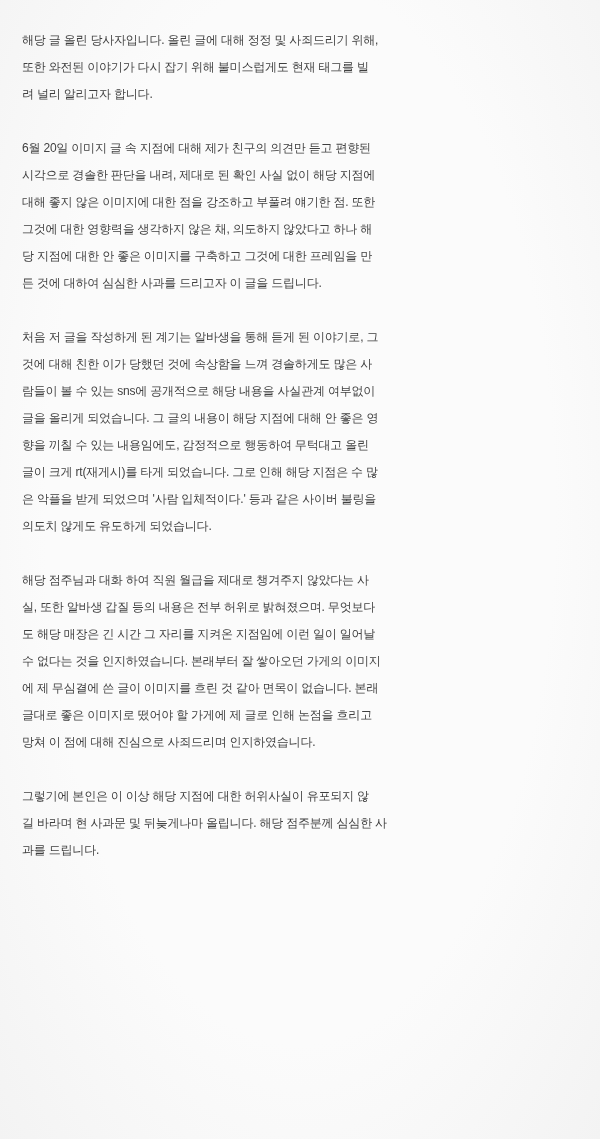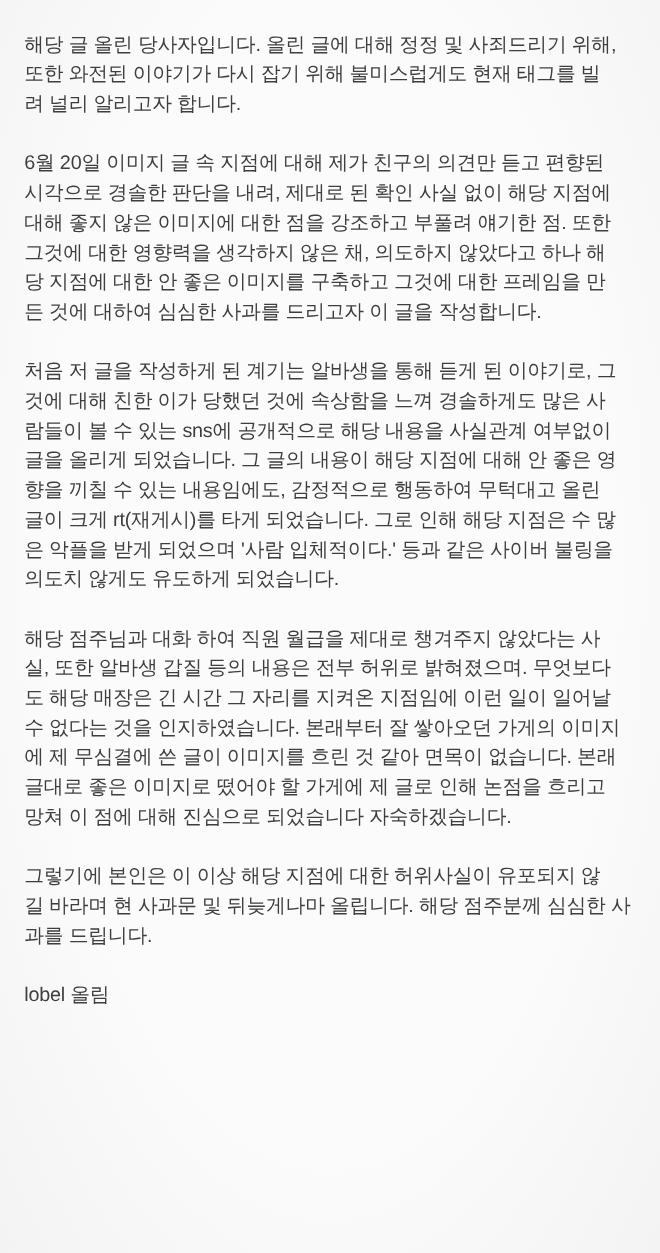--- a/index.html
+++ b/index.html
@@ -11,21 +11,21 @@
     height: 1139px;
     background: #f9f9f9;
     overflow: hidden;
   }
   .doc {
     box-sizing: border-box;
     width: 600px;
     height: 1139px;
     padding: 27px 20px 20px 22px;
     font-family: "Liberation Sans", "DejaVu Sans", sans-serif;
-    font-size: 18px;
+    font-size: 12px;
     line-height: 27px;
     color: #3e3e3e;
     letter-spacing: -0.2px;
     background: radial-gradient(ellipse at 50% 45%, #fbfbfb 60%, #f3f3f3 100%);
   }
   .doc p {
     margin: 0 0 27px 0;
     white-space: pre-line;
     word-break: keep-all;
     overflow: hidden;
@@ -39,33 +39,32 @@
 
 <div class="doc">
   <p>해당 글 올린 당사자입니다. 올린 글에 대해 정정 및 사죄드리기 위해,
 또한 와전된 이야기가 다시 잡기 위해 불미스럽게도 현재 태그를 빌
 려 널리 알리고자 합니다.</p>
   <p>6월 20일 이미지 글 속 지점에 대해 제가 친구의 의견만 듣고 편향된
 시각으로 경솔한 판단을 내려, 제대로 된 확인 사실 없이 해당 지점에
 대해 좋지 않은 이미지에 대한 점을 강조하고 부풀려 얘기한 점. 또한
 그것에 대한 영향력을 생각하지 않은 채, 의도하지 않았다고 하나 해
 당 지점에 대한 안 좋은 이미지를 구축하고 그것에 대한 프레임을 만
-든 것에 대하여 심심한 사과를 드리고자 이 글을 작성합니다.</p>
+든 것에 대하여 심심한 사과를 드리고자 이 글을 드립니다.</p>
   <p>처음 저 글을 작성하게 된 계기는 알바생을 통해 듣게 된 이야기로, 그
 것에 대해 친한 이가 당했던 것에 속상함을 느껴 경솔하게도 많은 사
 람들이 볼 수 있는 sns에 공개적으로 해당 내용을 사실관계 여부없이
 글을 올리게 되었습니다. 그 글의 내용이 해당 지점에 대해 안 좋은 영
 향을 끼칠 수 있는 내용임에도, 감정적으로 행동하여 무턱대고 올린
 글이 크게 rt(재게시)를 타게 되었습니다. 그로 인해 해당 지점은 수 많
 은 악플을 받게 되었으며 '사람 입체적이다.' 등과 같은 사이버 불링을
 의도치 않게도 유도하게 되었습니다.</p>
   <p>해당 점주님과 대화 하여 직원 월급을 제대로 챙겨주지 않았다는 사
 실, 또한 알바생 갑질 등의 내용은 전부 허위로 밝혀졌으며. 무엇보다
 도 해당 매장은 긴 시간 그 자리를 지켜온 지점임에 이런 일이 일어날
 수 없다는 것을 인지하였습니다. 본래부터 잘 쌓아오던 가게의 이미지
 에 제 무심결에 쓴 글이 이미지를 흐린 것 같아 면목이 없습니다. 본래
 글대로 좋은 이미지로 떴어야 할 가게에 제 글로 인해 논점을 흐리고
-망쳐 이 점에 대해 진심으로 되었습니다 자숙하겠습니다.</p>
+망쳐 이 점에 대해 진심으로 사죄드리며 인지하였습니다.</p>
   <p>그렇기에 본인은 이 이상 해당 지점에 대한 허위사실이 유포되지 않
 길 바라며 현 사과문 및 뒤늦게나마 올립니다. 해당 점주분께 심심한 사
 과를 드립니다.</p>
-  <p class="signature">lobel 올림</p>
 </div>
 
 </body></html>

